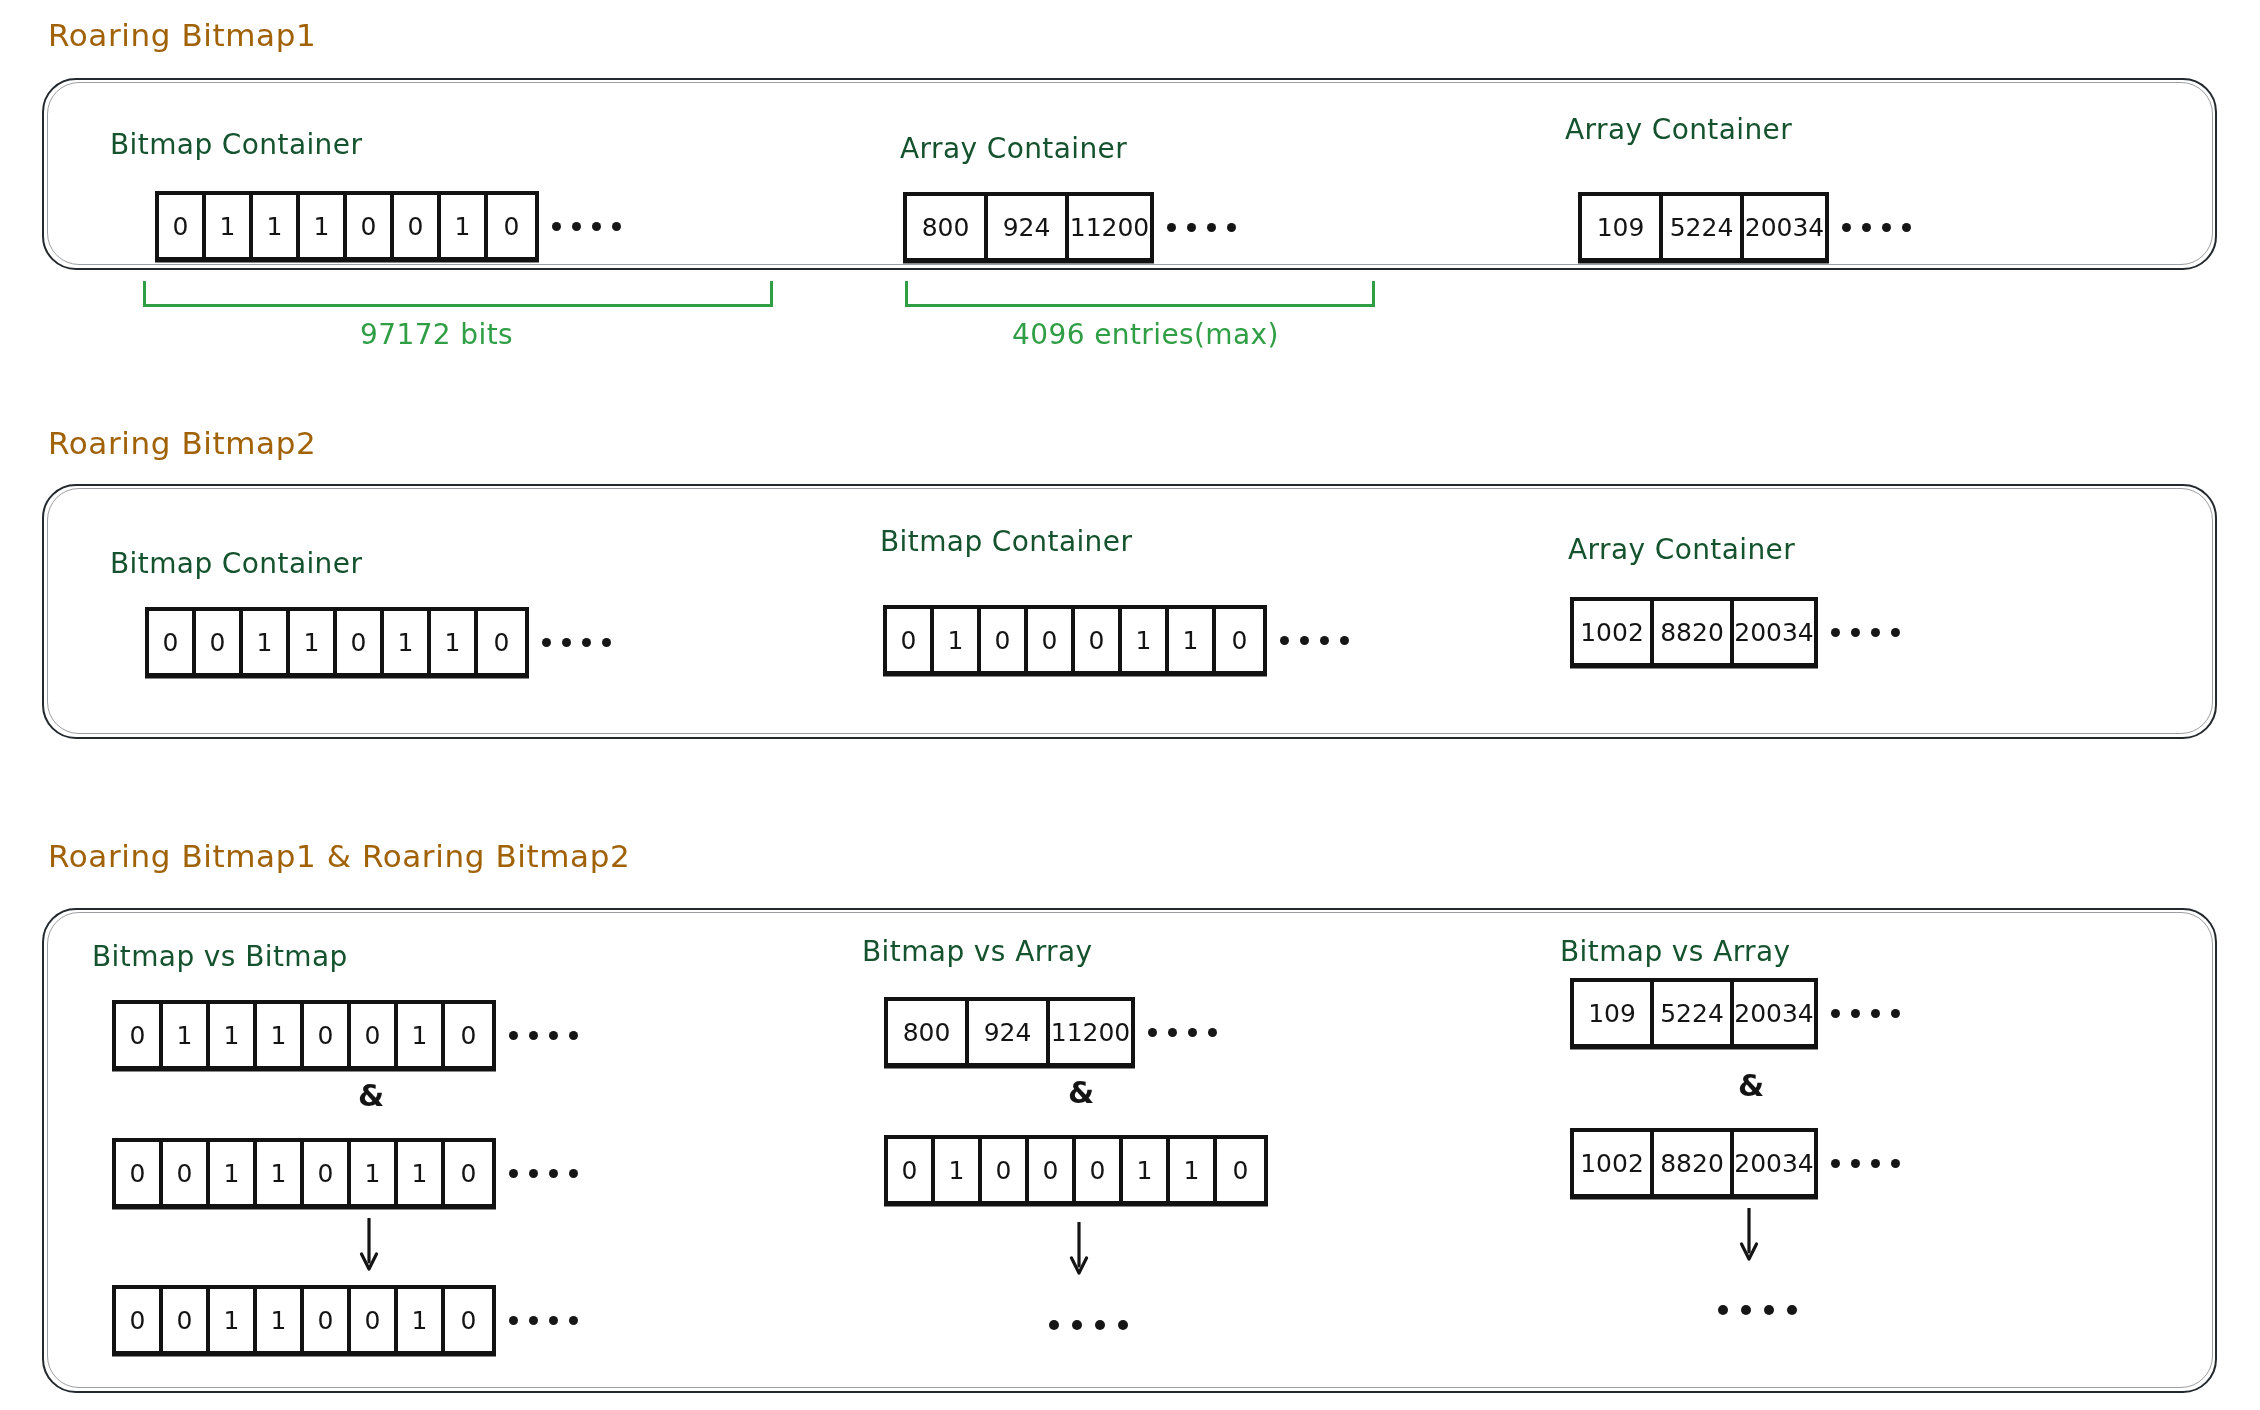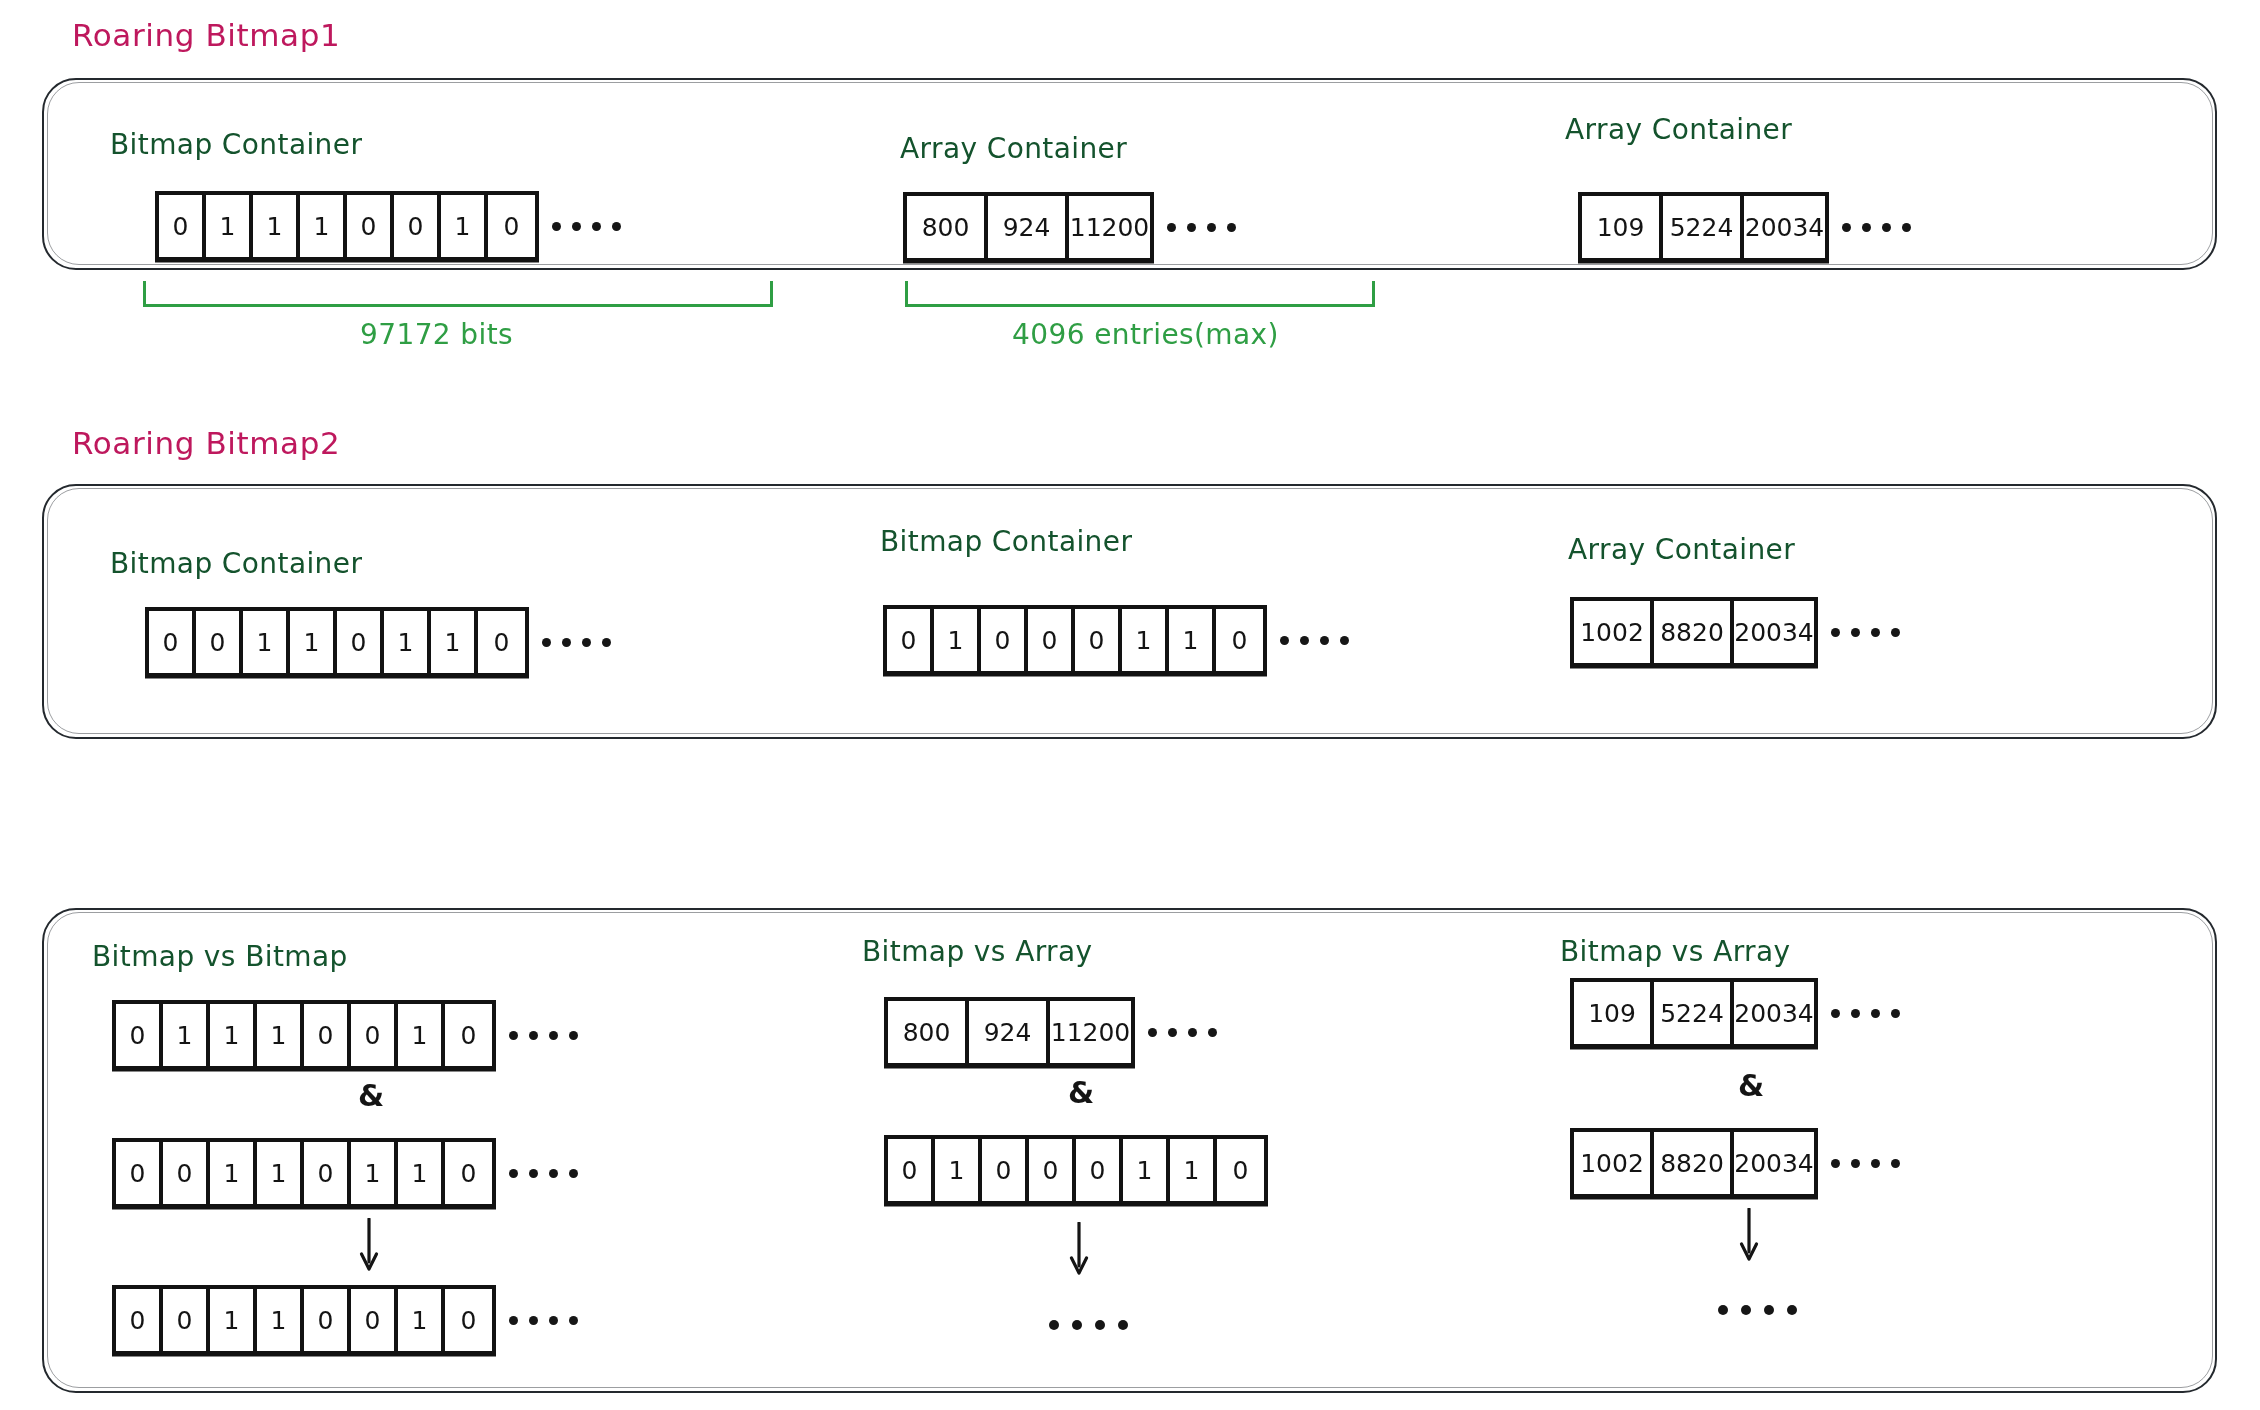--- a/index.html
+++ b/index.html
@@ -17,24 +17,23 @@
   }
 
   .canvas { position: absolute; inset: 0; }
 
   
   .section-title {
     position: absolute;
     font-size: 31px;
     font-weight: 400;
     letter-spacing: 0.6px;
-    color: #be185d;
+    color: #a16207;
     white-space: nowrap;
     font-family: "DejaVu Sans", sans-serif;
-    margin-left: 24px;
   }
 
   
   .panel {
     position: absolute;
     border: 2.5px solid #24292e;
     border-radius: 34px;
     background: #ffffff;
     box-sizing: border-box;
   }
@@ -258,20 +257,21 @@
       <div class="cell">20034</div>
     </div>
     <div class="dots">
         <i></i>
         <i></i>
         <i></i>
         <i></i>
       </div>
   </div>
 
+  <div class="section-title" style="left:48px; top:838px;">Roaring Bitmap1 &amp; Roaring Bitmap2</div>
 
   <div class="panel" style="left:42px; top:908px; width:2175px; height:485px;"></div>
 
   <div class="container-label" style="left:92px; top:940px;">Bitmap vs Bitmap</div>
 
   <div class="strip" style="left:112px; top:1000px;">
     <div class="cells bits">
       <div class="cell">0</div>
       <div class="cell">1</div>
       <div class="cell">1</div>

